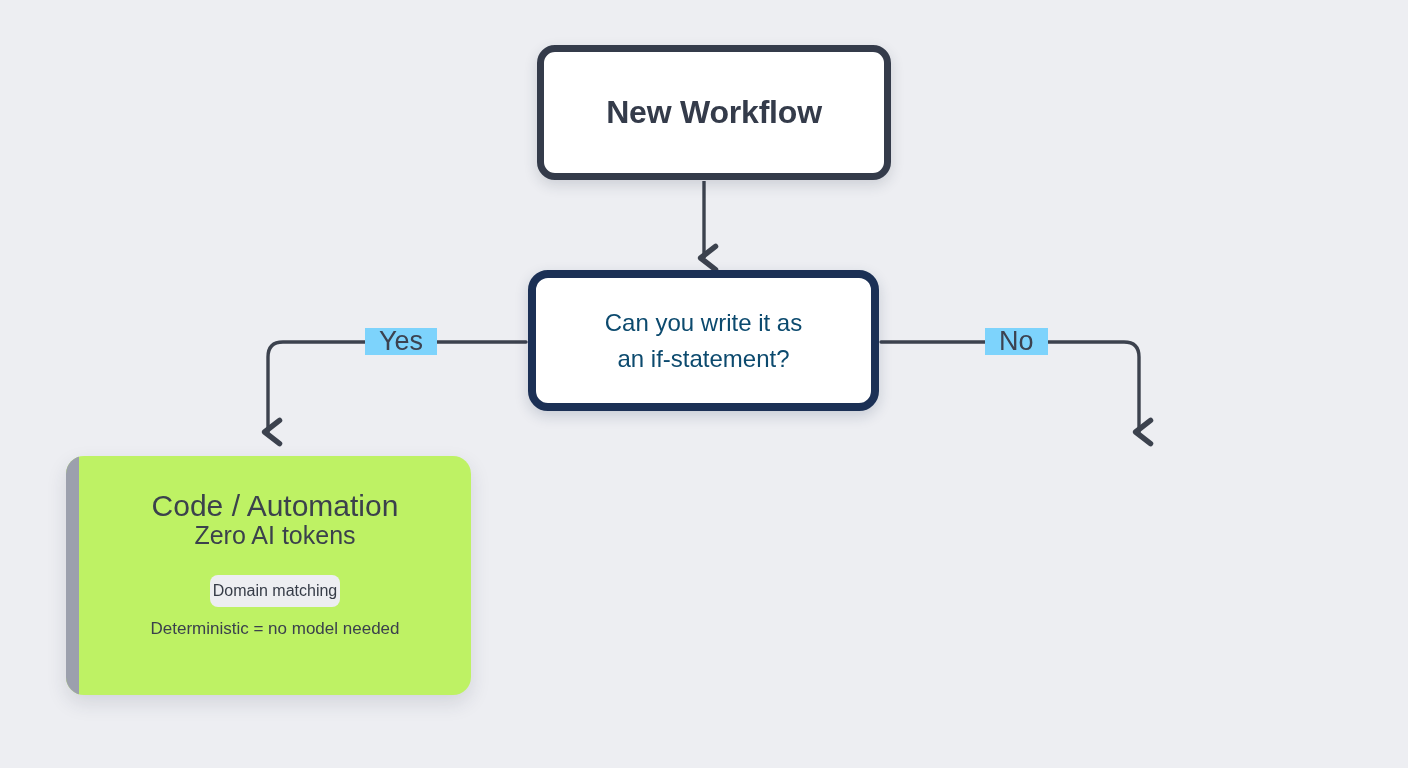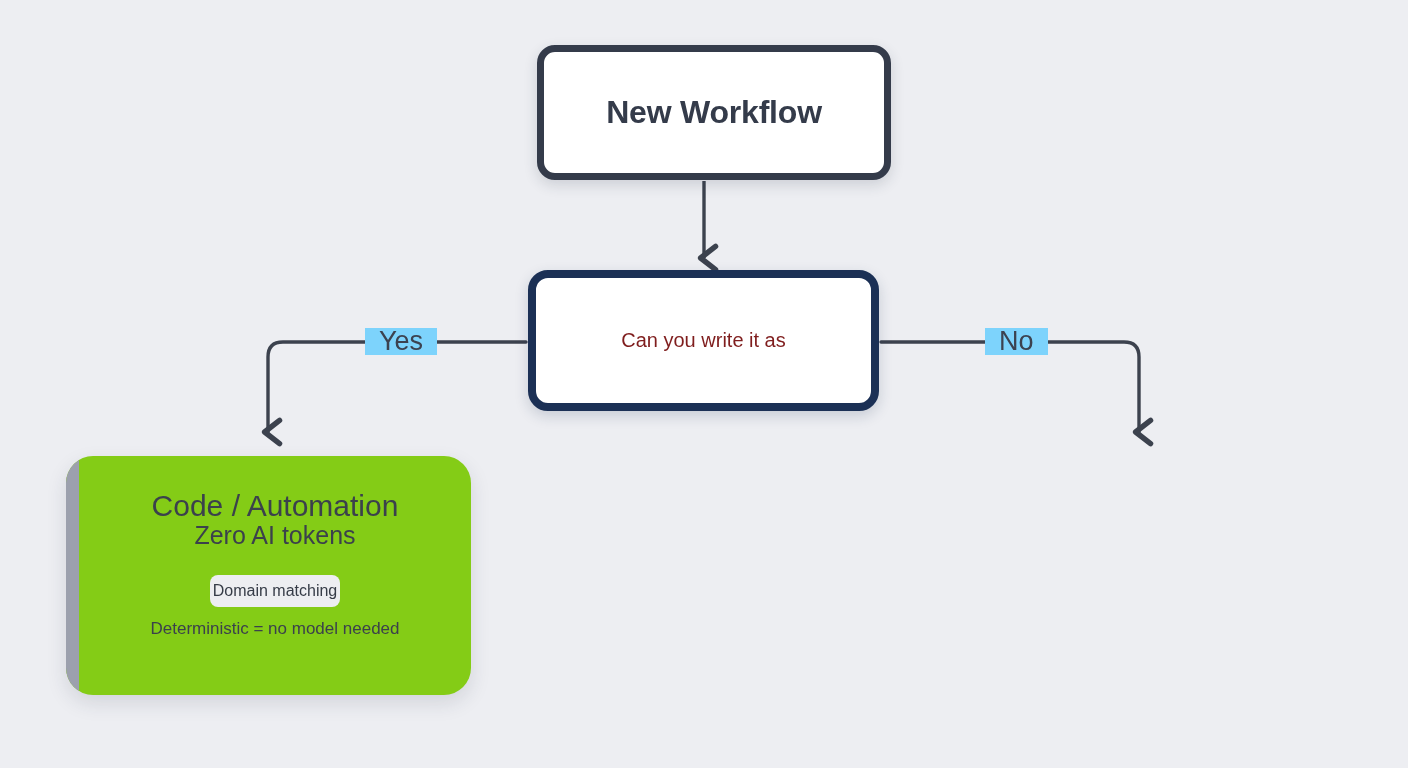--- a/index.html
+++ b/index.html
@@ -64,22 +64,22 @@
     background: #ffffff;
     border: 8px solid #1b3055;
     border-radius: 20px;
     display: flex;
     flex-direction: column;
     align-items: center;
     justify-content: center;
     box-shadow: 0 5px 14px rgba(27, 48, 85, 0.18);
   }
   .node-decision .line {
-    font-size: 20px;
-    color: #7f1d1d;
+    font-size: 24px;
+    color: #0c4a6e;
     line-height: 1.48;
     white-space: nowrap;
   }
 
   
   .branch-label {
     position: absolute;
     font-size: 27px;
     color: #3c4250;
     background: #7dd3fc;
@@ -89,22 +89,22 @@
   #label-yes { left: 365px; top: 328px; }
   #label-no  { left: 985px; top: 328px; text-align: right; }
 
   
   .card {
     position: absolute;
     top: 456px;
     width: 405px;
     height: 239px;
     box-sizing: border-box;
-    background: #84cc16;
-    border-radius: 27px;
+    background: #bef264;
+    border-radius: 18px;
     overflow: hidden;
     box-shadow: 0 8px 20px rgba(40, 48, 66, 0.13);
     display: flex;
   }
   #card-code  { left: 66px; }
   #card-agent { left: 937px; }
 
   .card-accent {
     width: 13px;
     flex: 0 0 13px;
@@ -175,20 +175,21 @@
       <path d="M881,342 L1124,342 Q1139,342 1139,357 L1139,432" fill="none" stroke="#3c424e" stroke-width="3.4" stroke-linecap="round" stroke-linejoin="round" marker-end="url(#arrowhead)"></path>
     </g>
   </svg>
 
   <div class="node-start">
     <span class="label">New Workflow</span>
   </div>
 
   <div class="node-decision">
     <span class="line">Can you write it as</span>
+    <span class="line">an if-statement?</span>
   </div>
 
   <div id="label-yes" class="branch-label">Yes</div>
   <div id="label-no" class="branch-label">No</div>
 
   <div id="card-code" class="card">
     <div class="card-accent"></div>
     <div class="card-body">
       <div class="card-title">Code / Automation</div>
       <div class="card-subtitle">Zero AI tokens</div>

